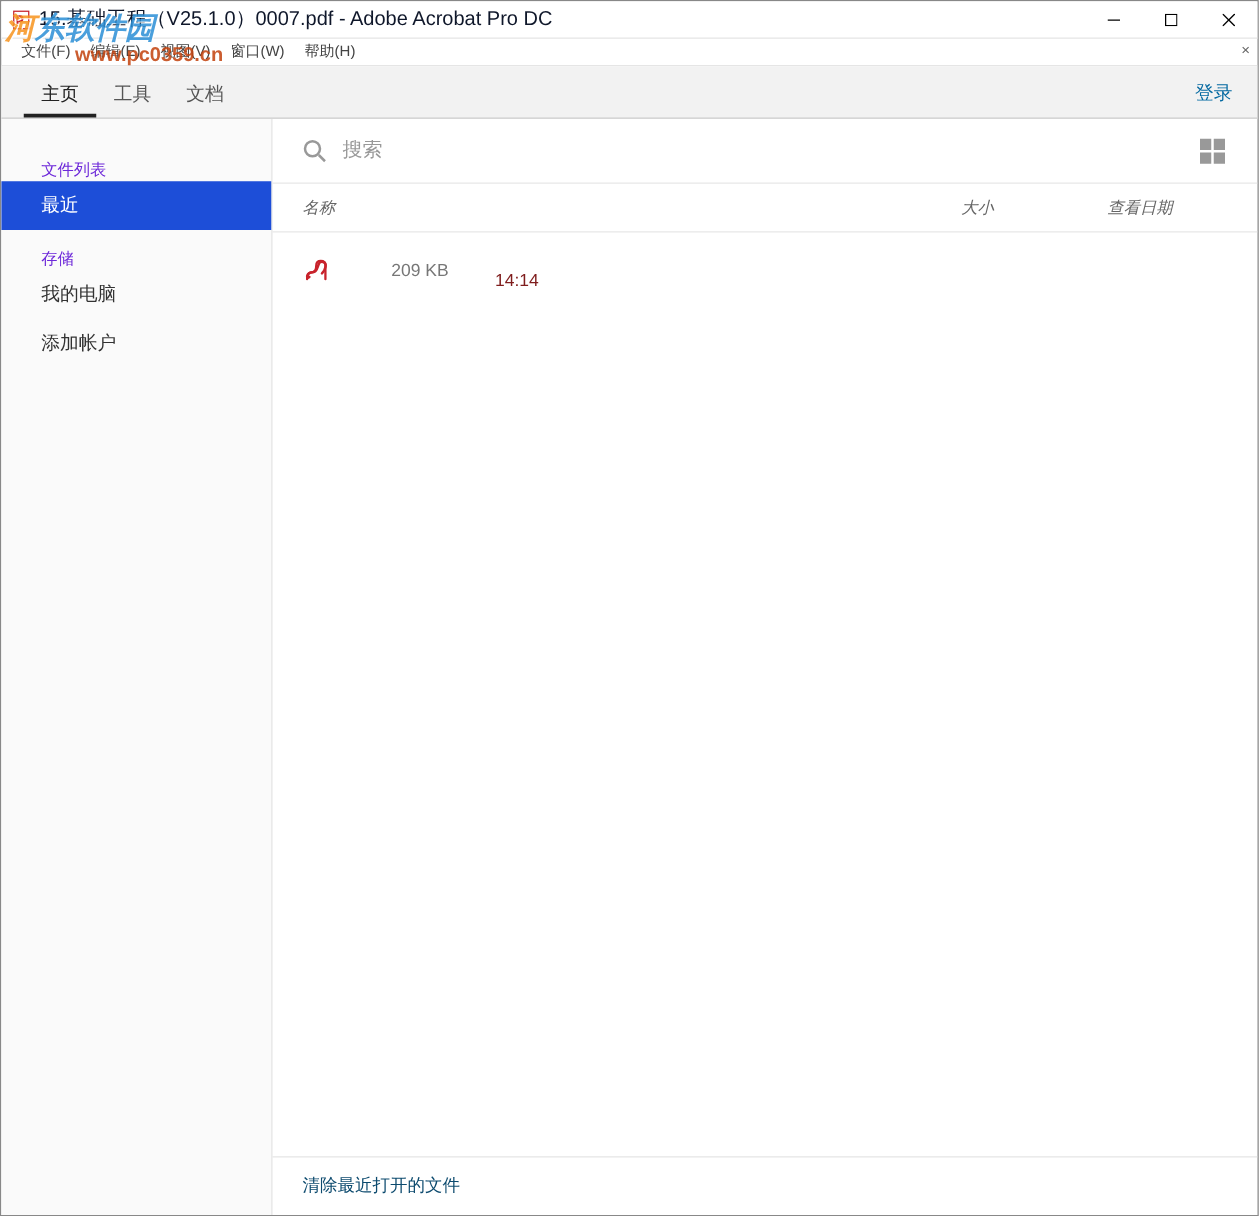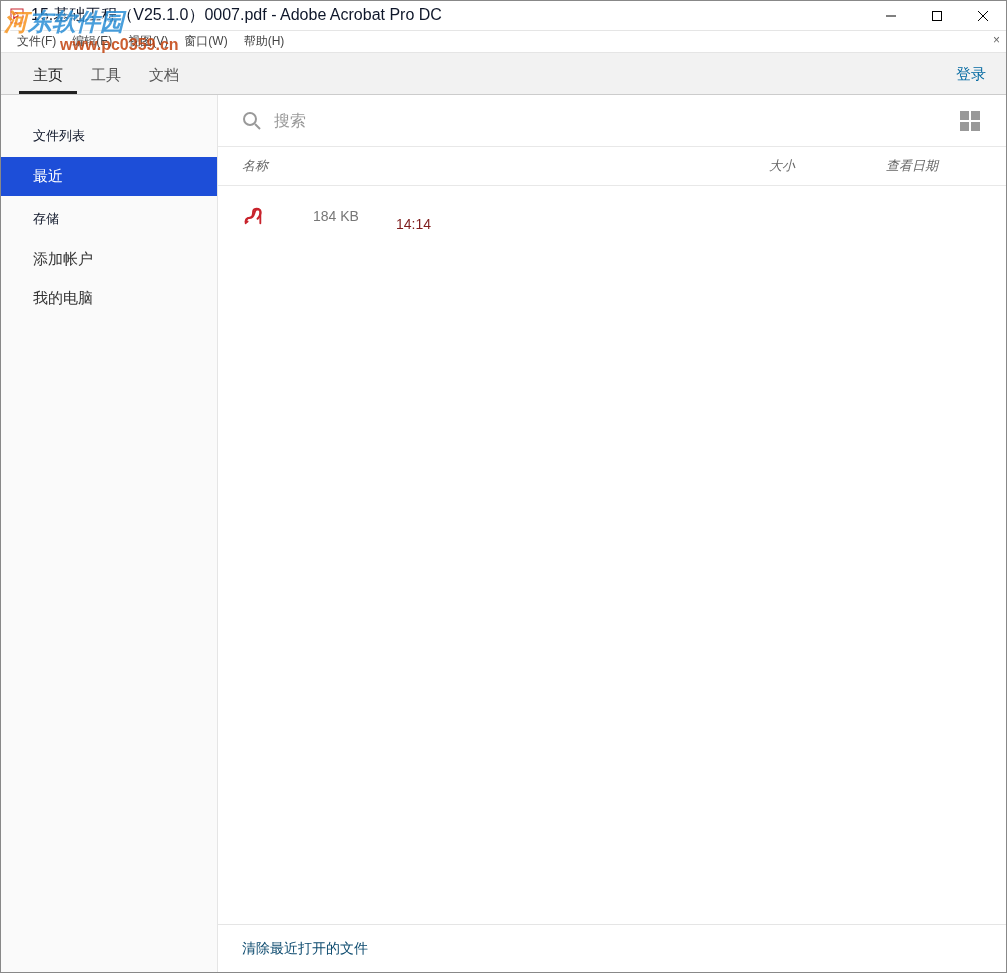--- a/index.html
+++ b/index.html
@@ -22,21 +22,21 @@
 .tabbar { height: 42px; background: #f2f2f2; border-bottom: 1px solid #ccc; display: flex; align-items: flex-end; padding-left: 18px; position: relative; }
 .tab { font-size: 15px; color: #555; padding: 10px 14px 9px; cursor: pointer; }
 .tab.active { color: #222; border-bottom: 3px solid #222; padding-bottom: 6px; }
 .login-link { position: absolute; right: 20px; top: 12px; font-size: 15px; color: #0369a1; }
 
 
 .content { display: flex; height: calc(973px - 30px - 22px - 42px - 2px); }
 
 
 .sidebar { width: 217px; background: #fafafa; border-right: 1px solid #e5e5e5; padding-top: 18px; }
-.sidebar-section-label { font-size: 13px; color: #0f172a; padding: 14px 32px 12px; }
+.sidebar-section-label { font-size: 13px; color: #6d28d9; padding: 14px 32px 0; }
 .sidebar-item { font-size: 15px; color: #333; padding: 10px 32px; cursor: pointer; }
 .sidebar-item.active { background: #1d4ed8; color: #fff; }
 
 
 .main { flex: 1; display: flex; flex-direction: column; }
 .search-row { height: 52px; display: flex; align-items: center; padding: 0 24px; border-bottom: 1px solid #e8e8e8; }
 .search-icon { width: 20px; height: 20px; color: #999; margin-right: 12px; }
 .search-input { flex: 1; border: none; outline: none; font-size: 16px; color: #3b82f6; }
 .search-input::placeholder { color: #999; }
 .view-toggle { width: 24px; height: 24px; display: flex; flex-wrap: wrap; gap: 2px; align-content: center; justify-content: center; }
@@ -112,22 +112,22 @@
   <div class="tab">文档</div>
   <div class="login-link">登录</div>
 </div>
 
 <div class="content">
 
   <div class="sidebar">
     <div class="sidebar-section-label">文件列表</div>
     <div class="sidebar-item active">最近</div>
     <div class="sidebar-section-label">存储</div>
+    <div class="sidebar-item">我的电脑</div>
     <div class="sidebar-item">添加帐户</div>
-    <div class="sidebar-item">我的电脑</div>
   </div>
 
   <div class="main">
 
     <div class="search-row">
       <span class="search-icon">
         <svg viewBox="0 0 20 20">
             <circle cx="8" cy="8" r="6" fill="none" stroke="#999" stroke-width="2"></circle>
             <line x1="13" y1="13" x2="18" y2="18" stroke="#999" stroke-width="2"></line>
           </svg>
@@ -149,21 +149,21 @@
 
     <div class="file-list">
       <div class="file-row">
         <span class="file-icon">
           <svg viewBox="0 0 24 24">
               <path d="M4 20 Q4 14 8 14 Q12 14 12 8 Q12 4 16 4 Q20 4 20 8 L20 20" fill="none" stroke="#c8232c" stroke-width="2" stroke-linecap="round"></path>
               <path d="M4 20 L12 12 L20 20" fill="none" stroke="#c8232c" stroke-width="2" stroke-linecap="round" opacity="0"></path>
               <path d="M6 18 C3 21 3 14 9 14 C15 14 12 3 18 5 C22 6 20 12 17 15" fill="none" stroke="#c8232c" stroke-width="2.2" stroke-linecap="round"></path>
             </svg>
         </span>
-        <span class="file-size">184 KB</span>
+        <span class="file-size">209 KB</span>
         <span class="file-date">14:14</span>
       </div>
     </div>
 
     <div class="footer">
       <span class="clear-link">清除最近打开的文件</span>
     </div>
 
   </div>
 </div>

